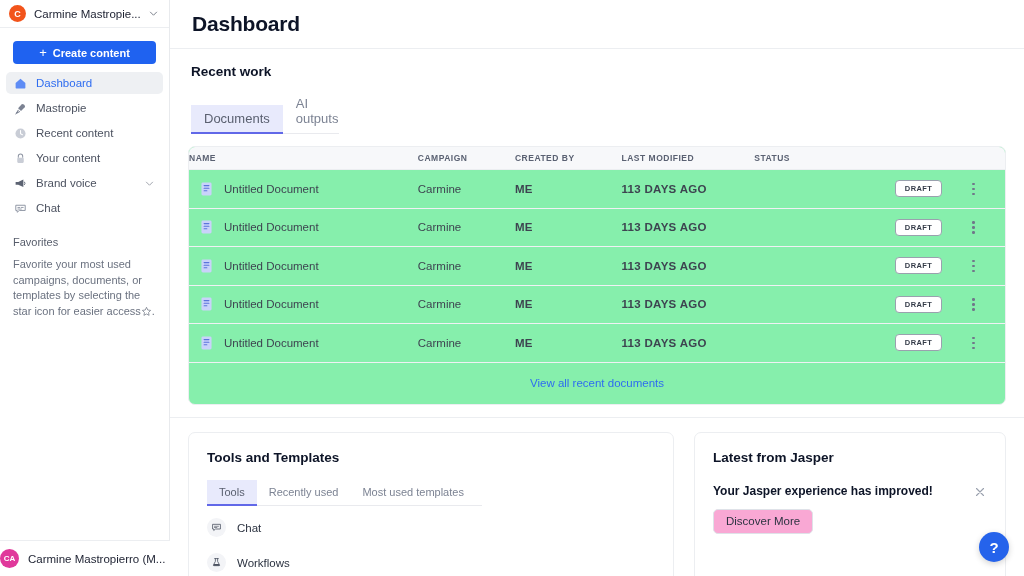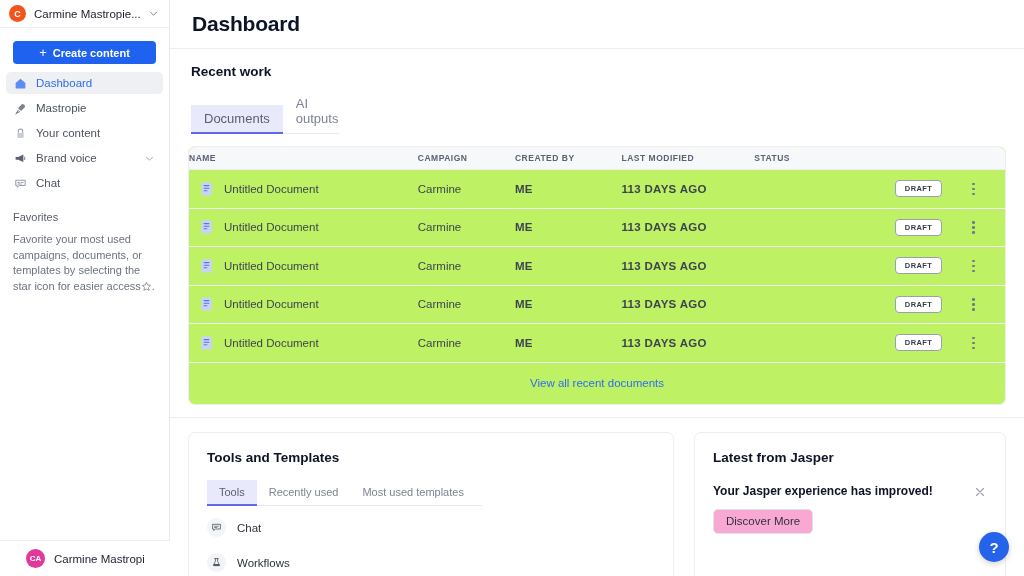--- a/index.html
+++ b/index.html
@@ -63,21 +63,21 @@
   .nav-chev { width: 11px; height: 11px; opacity: .6; }
 
   .fav-block { padding: 14px 13px 0 13px; }
   .fav-title { font-size: 11px; color: #575d6b; margin-bottom: 9px; }
   .fav-text { font-size: 11px; color: #6b7280; line-height: 15.5px; }
   .star-ico { display: inline-block; vertical-align: -2px; }
 
   .sidebar-footer {
     position: absolute; left: 0; bottom: 0; width: 170px;
     height: 36px; border-top: 1px solid #eceef1;
-    display: flex; align-items: center; gap: 9px; padding: 0 26px;
+    display: flex; align-items: center; gap: 9px; padding: 0 0;
     background: #fff;
     margin-top: 6px;
   }
   .user-avatar {
     width: 19px; height: 19px; border-radius: 50%;
     background: #e0399b; color: #fff; font-size: 8px; font-weight: 700;
     display: flex; align-items: center; justify-content: center; flex: 0 0 19px;
   }
   .user-name { font-size: 11.5px; color: #1c2030; white-space: nowrap; overflow: hidden; }
 
@@ -93,21 +93,21 @@
   .section-title { font-size: 13.5px; font-weight: 700; color: #0d1427; padding: 15px 0 10px 3px; }
 
   .tabs { display: flex; align-items: flex-end; border-bottom: 1px solid #e9eaee; margin-left: 3px; width: 148px; }
   .tab {
     font-size: 13px; color: #7c8393; padding: 6px 13px 6px 13px;
     cursor: pointer; border-bottom: 2px solid transparent; position: relative; top: 1px;
   }
   .tab.active { background: #e8eafc; color: #5a6070; border-bottom: 2px solid #6168e8; }
 
   .card {
-    border: 1px solid #eceef1; border-radius: 7px; background: #bef264;
+    border: 1px solid #eceef1; border-radius: 7px; background: #86efac;
     margin-top: 12px; overflow: hidden;
   }
   table.doc-table { width: 100%; border-collapse: collapse; table-layout: fixed; }
   table.doc-table thead th {
     background: #f7f8fa; text-align: left;
     font-size: 8.5px; font-weight: 700; color: #5a6172;
     letter-spacing: .5px; padding: 6px 0 6px 0; height: 22px;
     border-bottom: 1px solid #eceef1;
   }
   table.doc-table tbody td {
@@ -217,20 +217,29 @@
       <div class="nav-item">
         <span class="nav-ico">
           <svg viewBox="0 0 16 16" width="13" height="13">
             <path d="M9.8 2.4 Q13.4 2.6 13.6 6.2 L8.6 11.2 L5 7.6 Z" fill="#7b8292"></path>
             <path d="M5.2 10.2 L3 14 L6.8 11.8" fill="none" stroke="#7b8292" stroke-width="1.3" stroke-linecap="round"></path>
           </svg>
         </span>
         <span class="nav-label">Mastropie</span>
       </div>
 
+      <div class="nav-item">
+        <span class="nav-ico">
+          <svg viewBox="0 0 16 16" width="13" height="13">
+            <circle cx="8" cy="8" r="6.2" fill="#c9cdd6"></circle>
+            <path d="M8 4.4 L8 8.2 L10.4 9.6" fill="none" stroke="#ffffff" stroke-width="1.3" stroke-linecap="round"></path>
+          </svg>
+        </span>
+        <span class="nav-label">Recent content</span>
+      </div>
 
       <div class="nav-item">
         <span class="nav-ico">
           <svg viewBox="0 0 16 16" width="13" height="13">
             <path d="M5.3 7.2 V5.3 A2.7 2.7 0 0 1 10.7 5.3 V7.2" fill="none" stroke="#8e95a3" stroke-width="1.25"></path>
             <rect x="4" y="7" width="8" height="6.4" rx="1.3" fill="#c9cdd6"></rect>
           </svg>
         </span>
         <span class="nav-label">Your content</span>
       </div>

